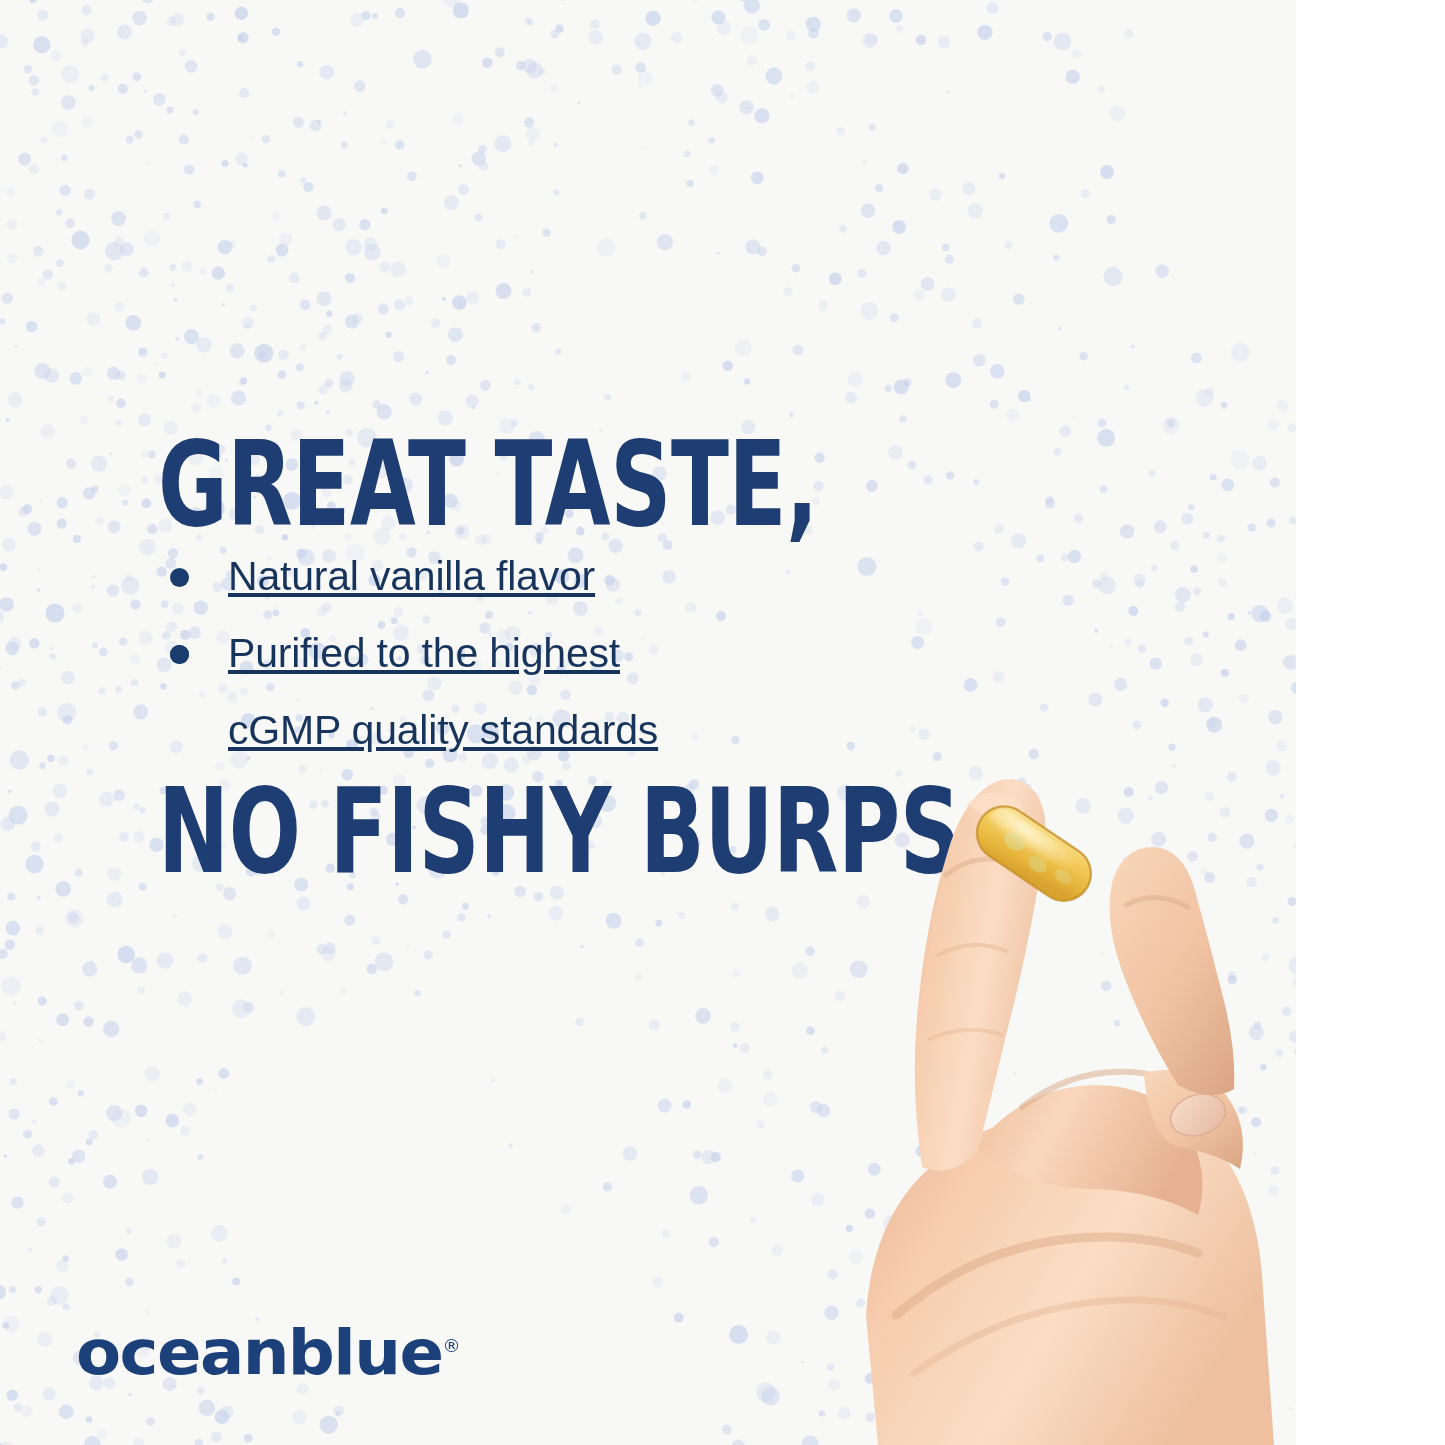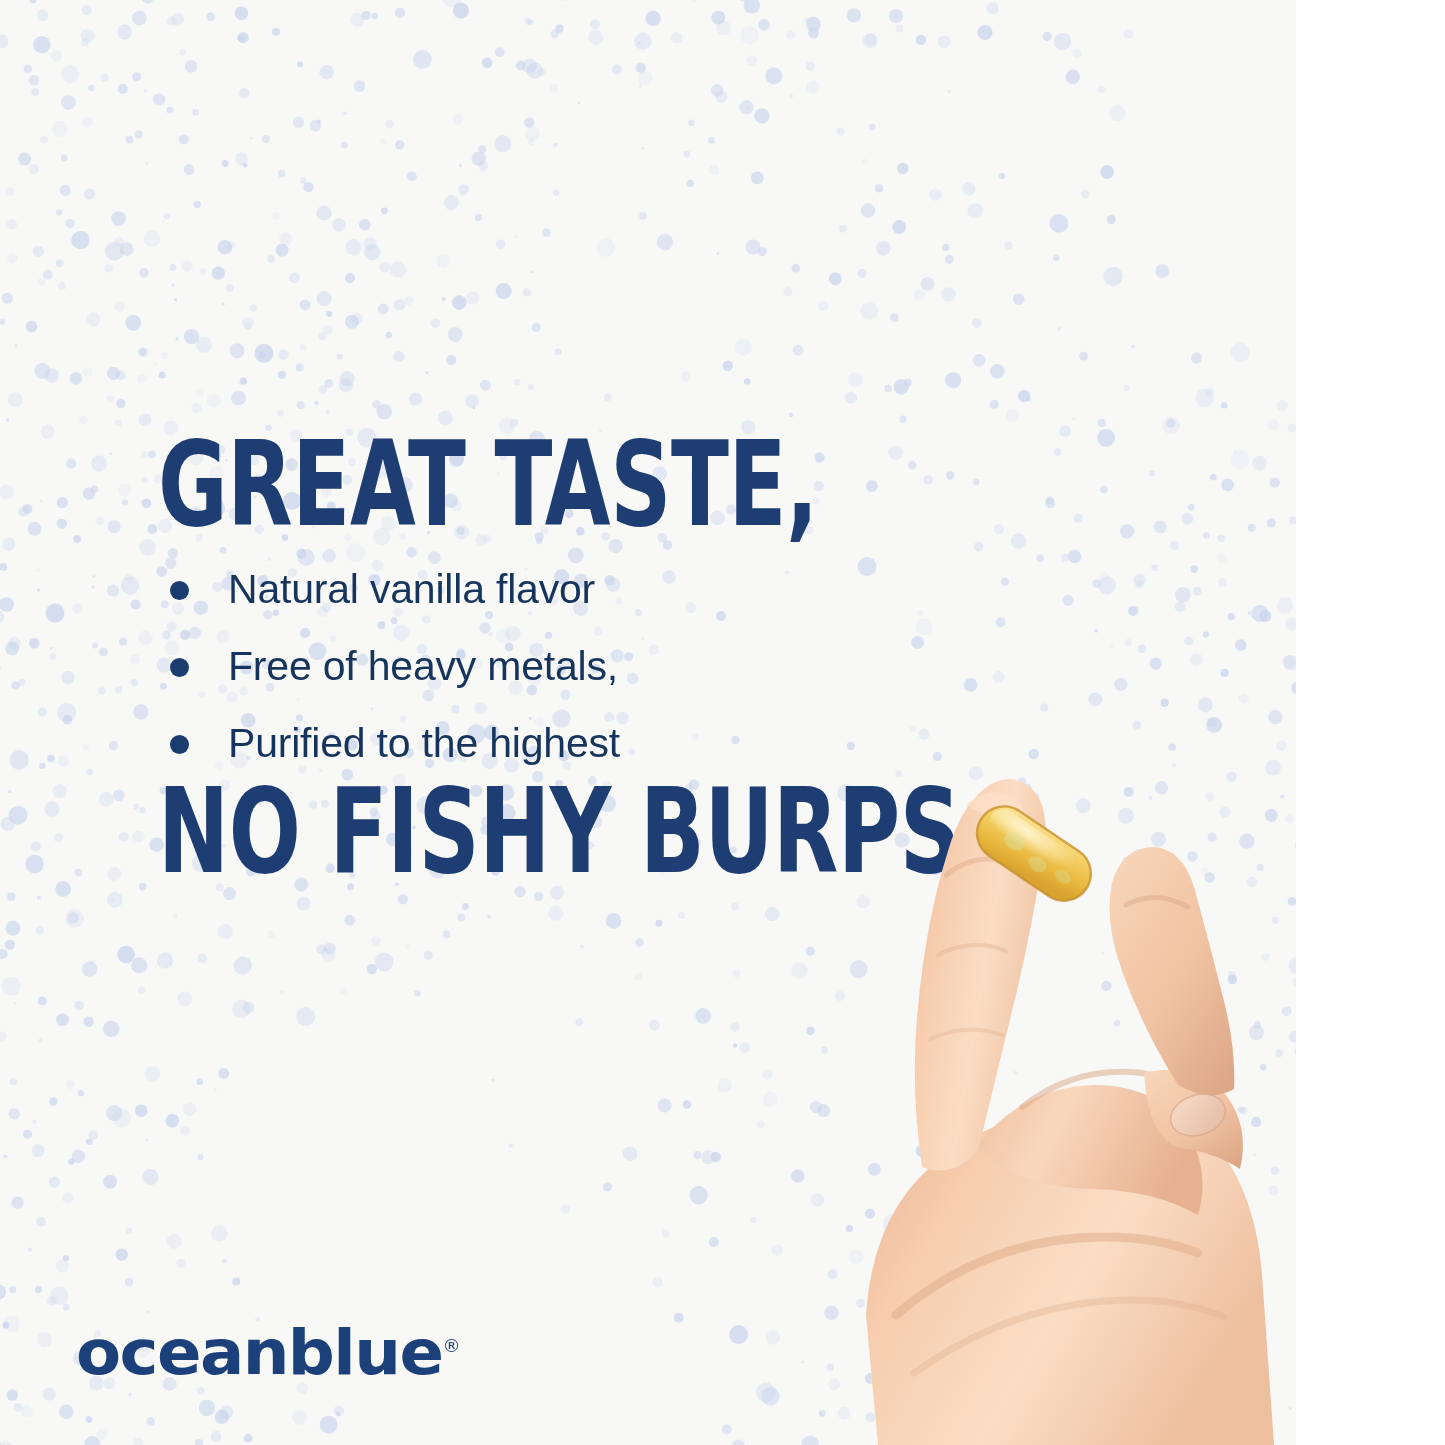--- a/index.html
+++ b/index.html
@@ -40,23 +40,24 @@
     transform: scaleX(0.80);
     transform-origin: 0 0;
     white-space: pre;
   }
   #headline .hl-line { display: block; }
 
   
   #bullets {
     position: absolute;
     left: 168px;
-    top: 561px;
+    top: 548px;
     width: 830px;
     color: #17355c;
+    text-decoration: underline;
   }
   .bullet-row {
     position: relative;
     display: block;
     padding-left: 60px;
     font-size: 41px;
     line-height: 1.0;
     color: #17355c;
     letter-spacing: -0.2px;
   }
@@ -1511,27 +1512,27 @@
   <div id="bullets">
 
     <div class="bullet-row">
       <span class="bullet-dot"></span>
       <span class="bullet-line">Natural vanilla flavor</span>
     </div>
 
 
     <div class="bullet-row">
       <span class="bullet-dot"></span>
-      <span class="bullet-line">Free of heavy metals,</span>
     </div>
 
 
     <div class="bullet-row">
       <span class="bullet-dot"></span>
       <span class="bullet-line">Purified to the highest</span>
+      <span class="bullet-line cont">cGMP quality standards</span>
     </div>
 
   </div>
 
   <div id="logo"><span>oceanblue</span><span class="reg">®</span></div>
 
   <svg id="photo" viewBox="0 0 470 690" xmlns="http://www.w3.org/2000/svg" aria-hidden="true">
     <defs>
       <linearGradient id="skinA" x1="0" y1="0" x2="1" y2="0.5">
         <stop offset="0%" stop-color="#e8b394"></stop>

